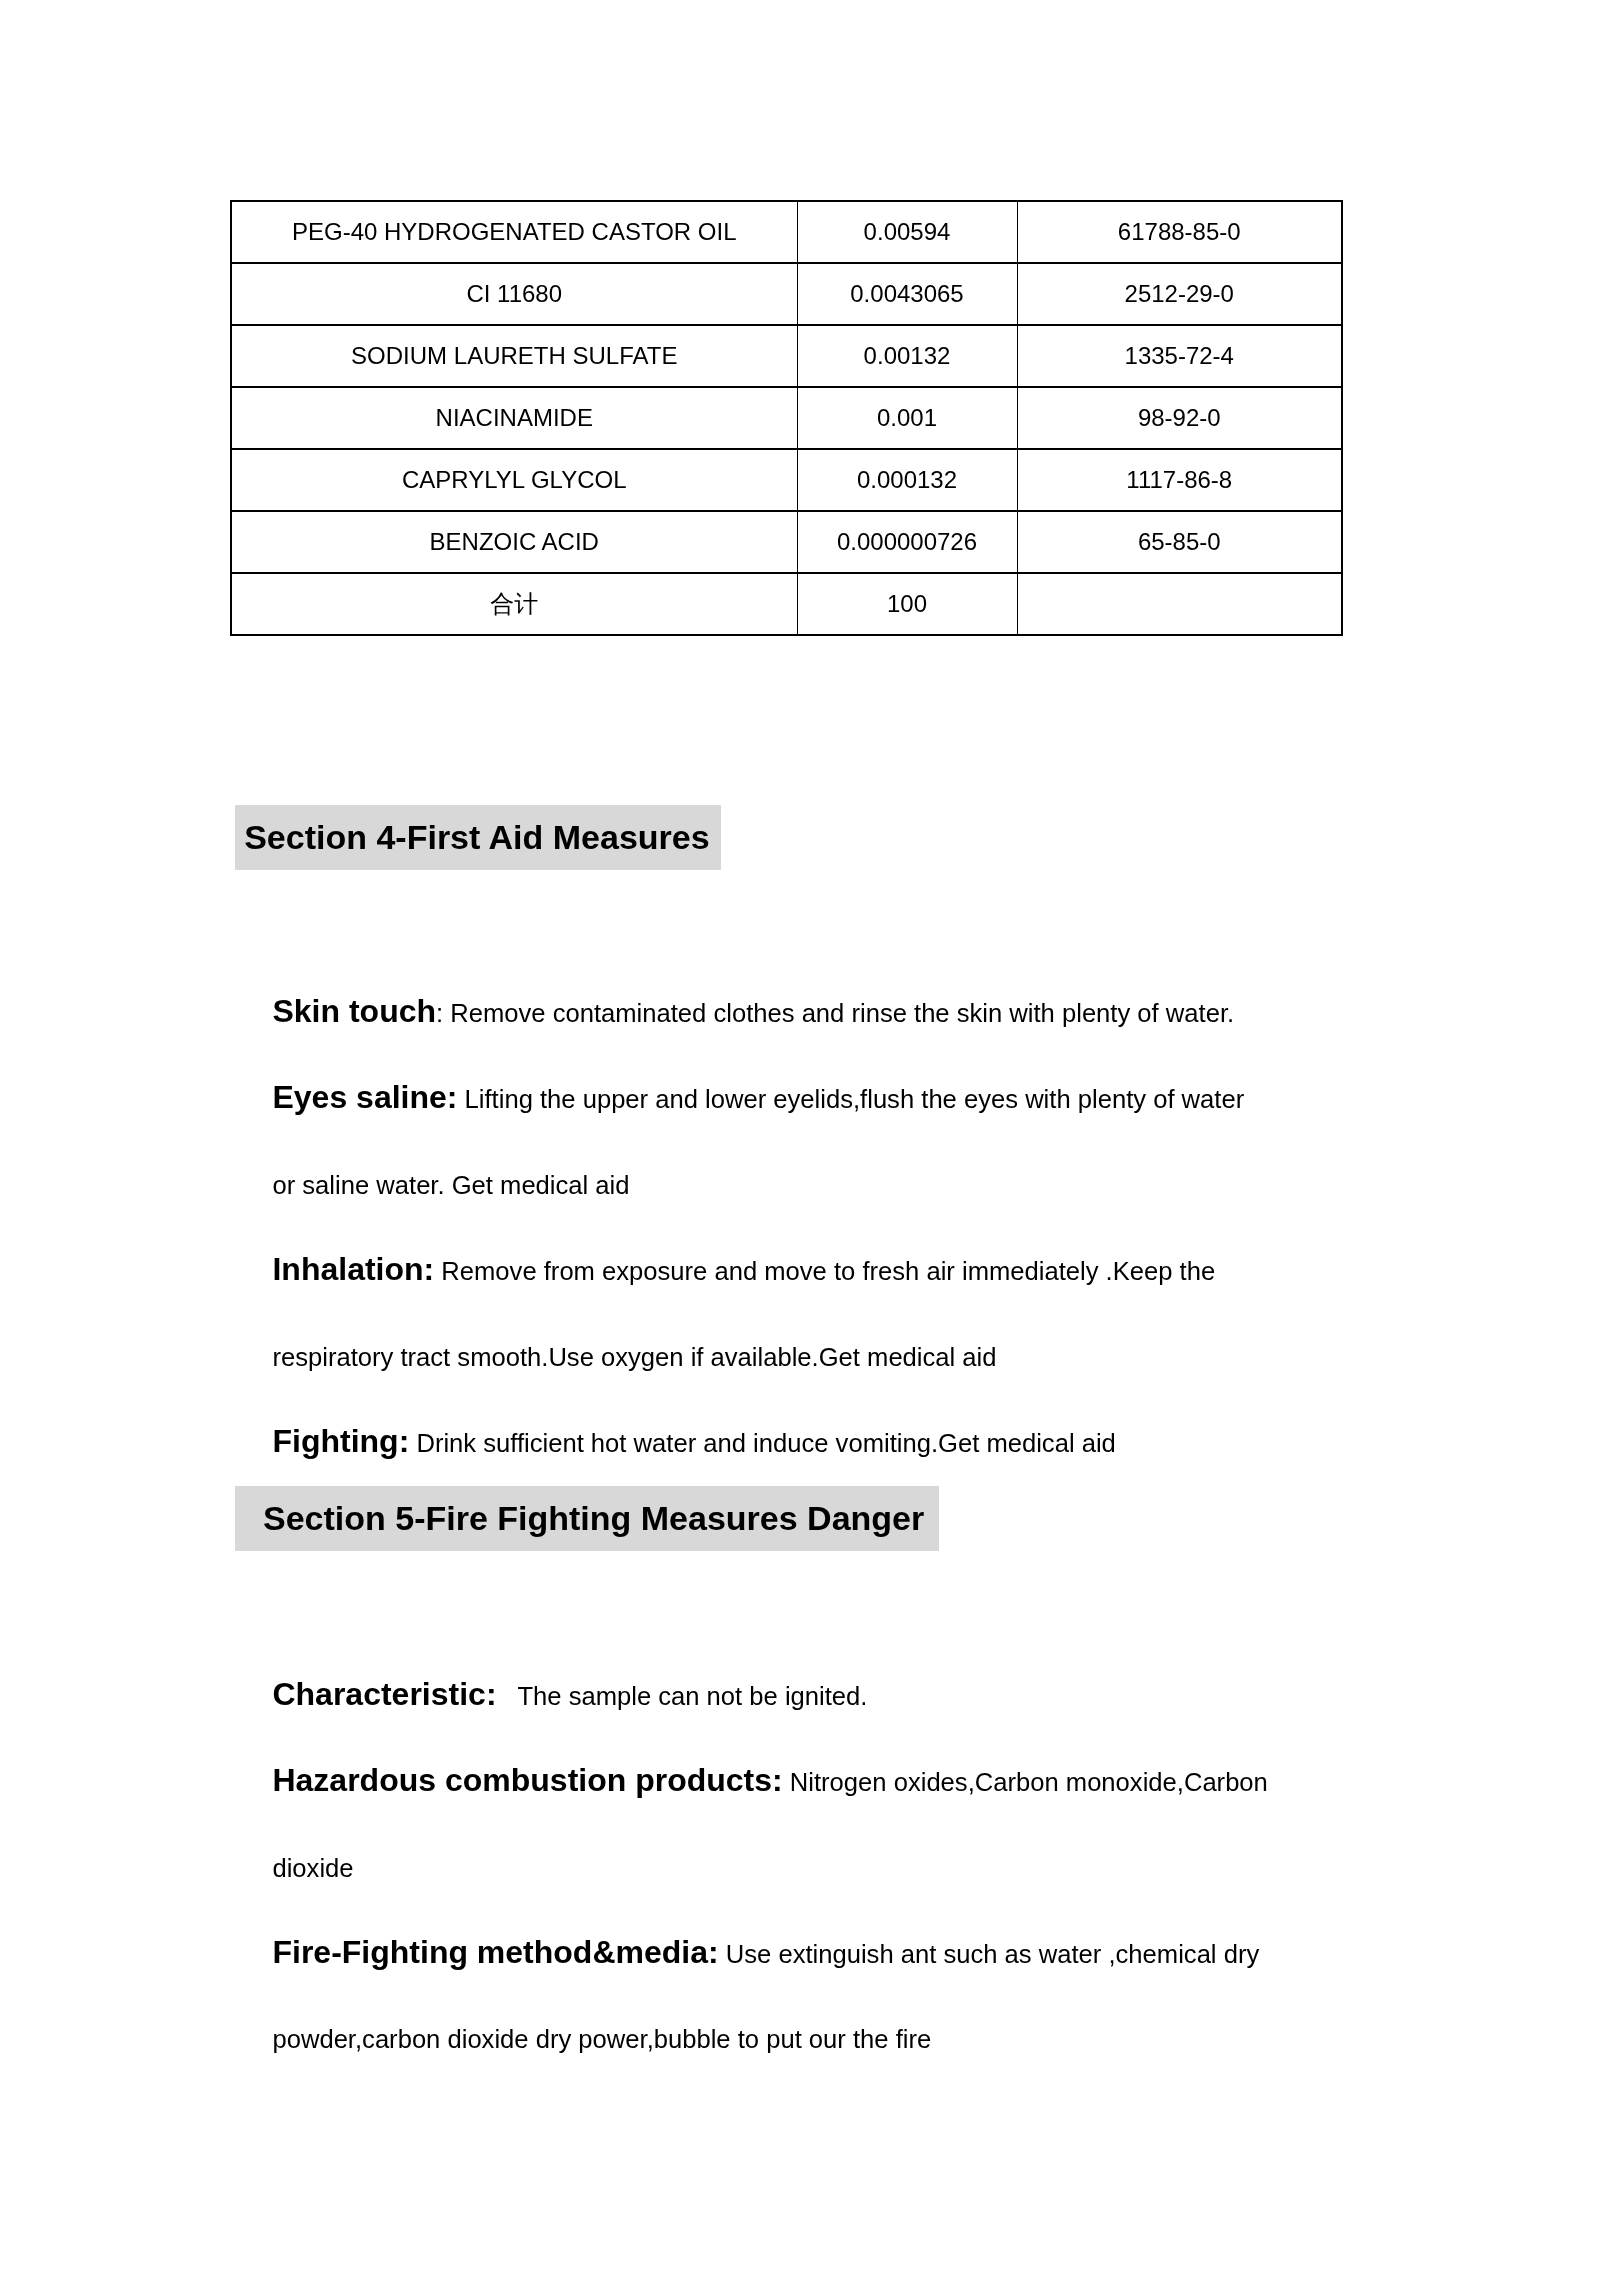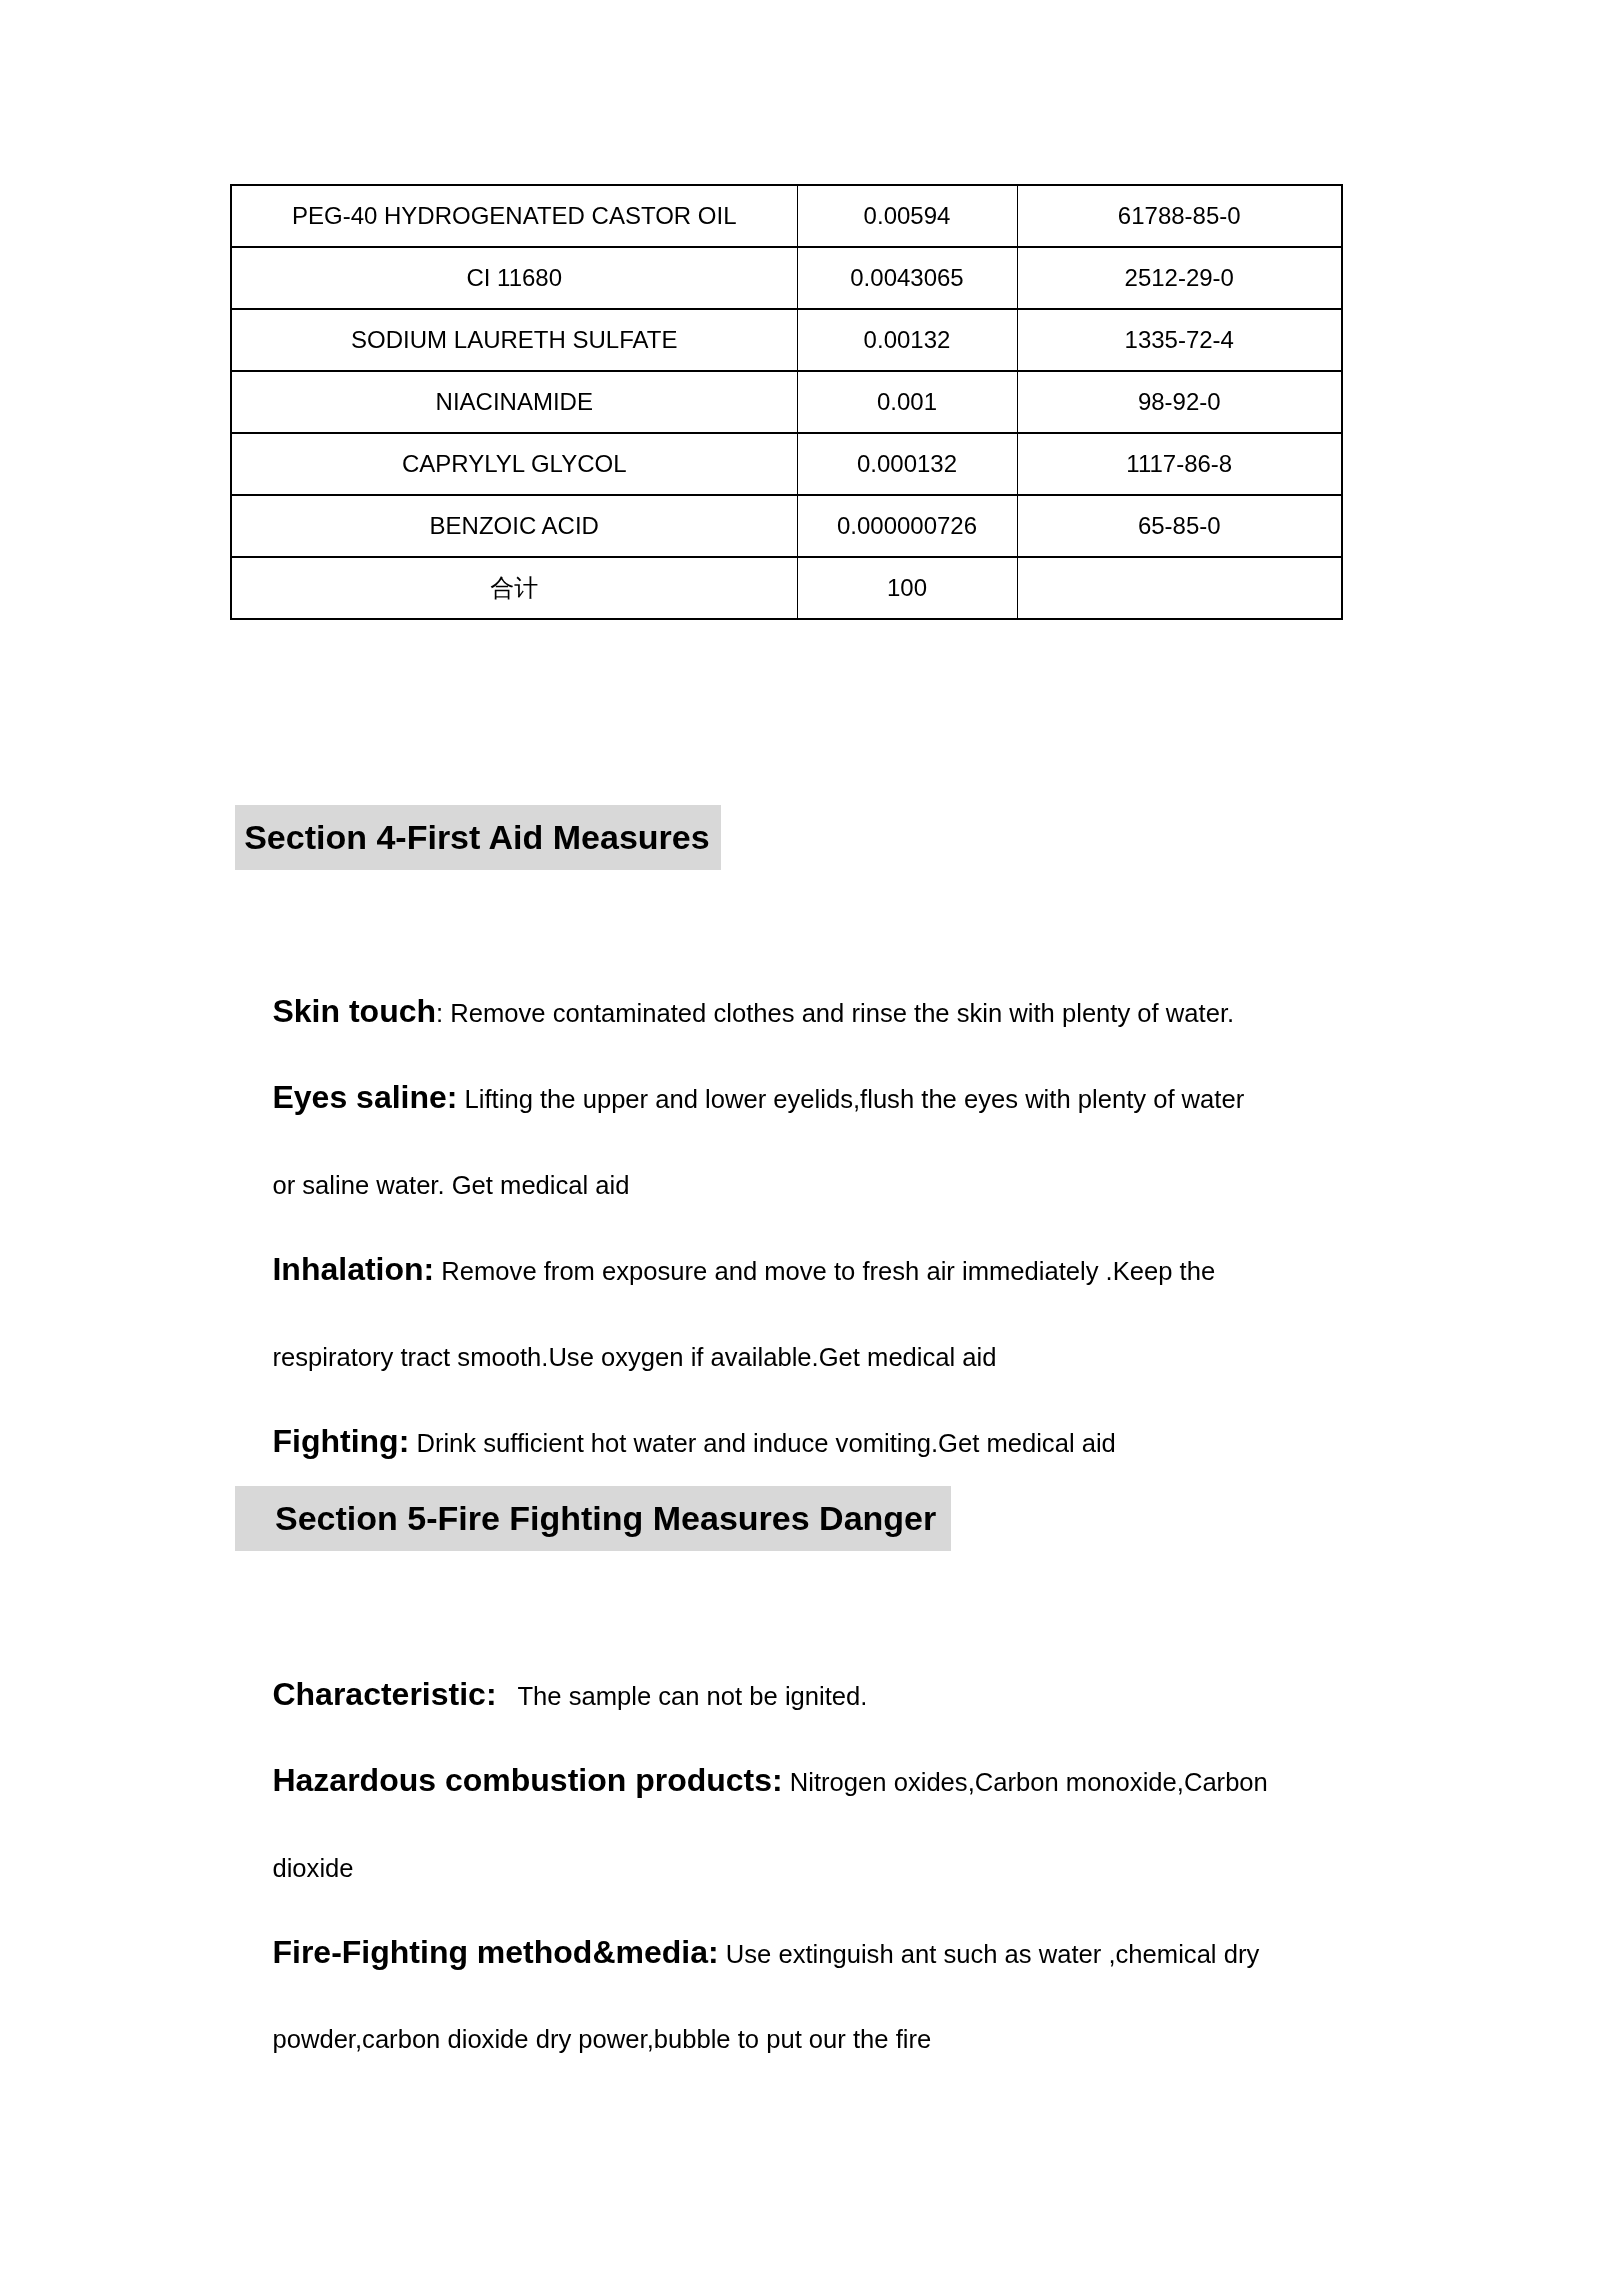--- a/index.html
+++ b/index.html
@@ -14,21 +14,21 @@
     background: #ffffff;
     font-family: "Liberation Sans", "DejaVu Sans", sans-serif;
     color: #000000;
     overflow: hidden;
   }
 
   
   .comp-table {
     position: absolute;
     left: 230px;
-    top: 184px;
+    top: 200px;
     width: 1111px;
     border-collapse: collapse;
     table-layout: fixed;
     border: 2px solid #000000;
   }
   .comp-table td {
     border: 1px solid #000000;
     border-top-width: 2px;
     border-bottom-width: 2px;
     height: 60px;
@@ -46,21 +46,21 @@
     left: 235px;
     height: 65px;
     line-height: 65px;
     background: #d8d8d8;
     font-size: 34px;
     font-weight: bold;
     white-space: pre;
     padding: 0 11.2px 0 9.2px;
   }
   .section-heading.s4 { top: 805px; }
-  .section-heading.s5 { top: 1486px; padding-left: 40px; padding-right: 14.3px; }
+  .section-heading.s5 { top: 1486px; padding-left: 28px; padding-right: 14.3px; }
 
   
   .body-line {
     position: absolute;
     left: 244px;
     height: 86px;
     line-height: 86px;
     white-space: pre;
     font-size: 25.6px;
   }

